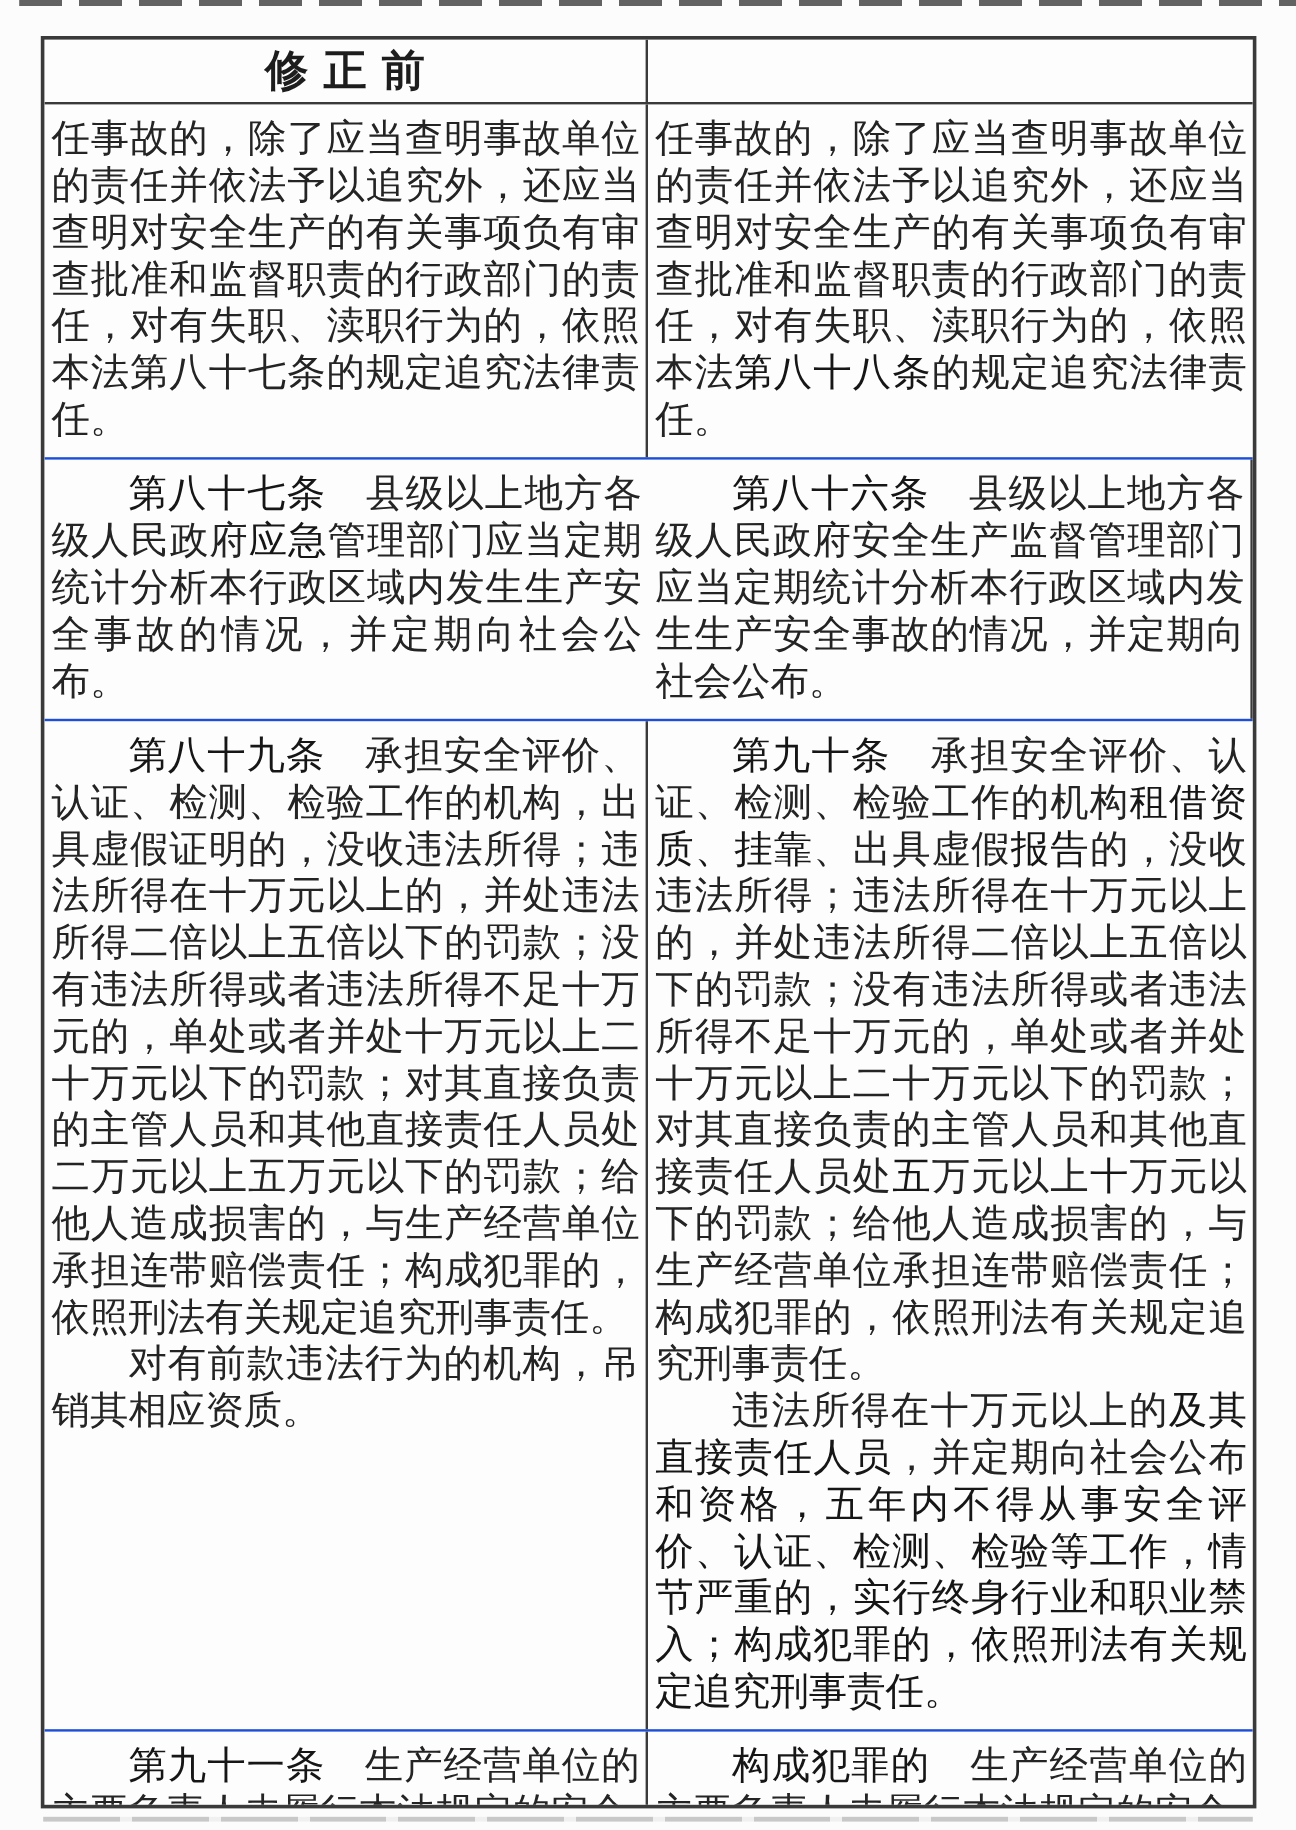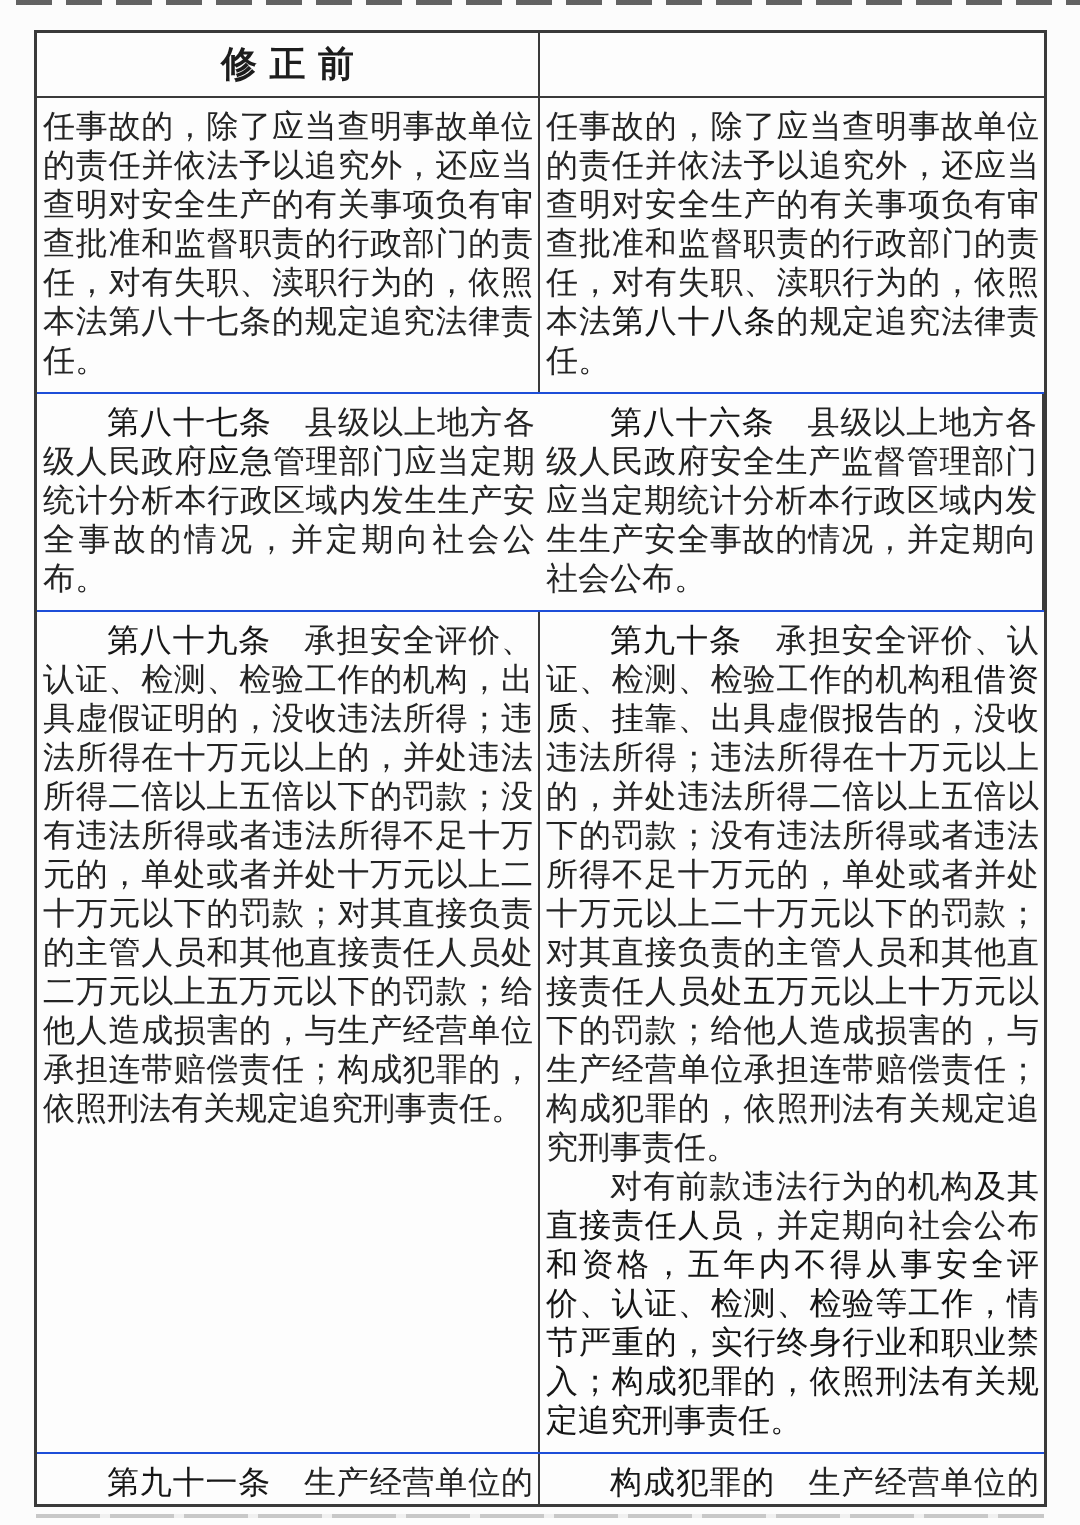--- a/index.html
+++ b/index.html
@@ -17,21 +17,21 @@
   
   .bottom-frag{
     position:absolute;top:1514px;left:36px;width:1008px;height:4px;
     background:repeating-linear-gradient(90deg,#c8c8c8 0 64px,#f0f0f0 64px 74px);
   }
   .tbl{
     position:absolute;left:34px;top:30px;width:1013px;height:1477px;
     box-sizing:border-box;border:3px solid #3a3a3a;background:#fdfdfd;
     overflow:hidden;
   }
-  .hdr{display:grid;grid-template-columns:503px 1fr;height:65px;box-sizing:border-box;border-bottom:2px solid #3a3a3a;}
+  .hdr{display:grid;grid-template-columns:503px 1fr;height:54px;box-sizing:border-box;border-bottom:2px solid #3a3a3a;}
   .hc{
     display:flex;align-items:center;justify-content:center;
     font-family:"Liberation Sans","DejaVu Sans",sans-serif;font-weight:700;
     font-size:36px;letter-spacing:.35em;text-indent:.35em;color:#1d1d1d;
   }
   .hc-l{border-right:2px solid #3a3a3a;box-sizing:border-box;}
   .row{display:grid;grid-template-columns:503px 1fr;border-bottom:2px solid #1d4ed8;box-sizing:border-box;}
   .row:last-child{border-bottom:none;}
   .cell{padding:9px 5px 12px 6px;box-sizing:border-box;}
   .cl{border-right:2px solid #3a3a3a;}
@@ -65,24 +65,25 @@
         <div class="cell">
           <p class="para ind"><span class="b">第八十七条</span><span>　县级以上地方各级人民政府</span><span class="b">应急</span><span>管理部门应当定期统计分析本行政区域内发生生产安全事故的情况，并定期向社会公布。</span></p>
         </div>
         <div class="cell cl">
           <p class="para ind"><span class="b">第八十六条</span><span>　县级以上地方各级人民政府安全生产监督管理部门应当定期统计分析本行政区域内发生生产安全事故的情况，并定期向社会公布。</span></p>
         </div>
       </div>
       <div class="row">
         <div class="cell cl">
           <p class="para ind"><span class="b">第八十九条</span><span>　承担安全评价、认证、检测、检验工作的机构，出具虚假证明的，没收违法所得；违法所得在十万元以上的，并处违法所得二倍以上五倍以下的罚款；没有违法所得或者违法所得不足十万元的，单处或者并处十万元以上二十万元以下的罚款；对其直接负责的主管人员和其他直接责任人员处二万元以上五万元以下的罚款；给他人造成损害的，与生产经营单位承担连带赔偿责任；构成犯罪的，依照刑法有关规定追究刑事责任。</span></p>
+          <p class="para ind"><span>对有前款违法行为的机构，吊销其相应资质。</span></p>
         </div>
         <div class="cell">
           <p class="para ind"><span class="b">第九十条</span><span>　承担安全评价、认证、检测、检验工作的机构</span><span class="b">租借资质、挂靠</span><span>、出具虚假</span><span class="b">报告</span><span>的，没收违法所得；违法所得在十万元以上的，并处违法所得二倍以上五倍以下的罚款；没有违法所得或者违法所得不足十万元的，单处或者并处十万元以上二十万元以下的罚款；对其直接负责的主管人员和其他直接责任人员处</span><span class="b">五</span><span>万元以上</span><span class="b">十</span><span>万元以下的罚款；给他人造成损害的，与生产经营单位承担连带赔偿责任；构成犯罪的，依照刑法有关规定追究刑事责任。</span></p>
-          <p class="para ind"><span>对有前款违法行为的机构</span><span class="b">及其直接责任人员</span><span>，并定期向社会公布</span><span class="b">和资格，五年内不得从事安全评价、认证、检测、检验等工作，情节严重的，实行终身行业和职业禁入；构成犯罪的，依照刑法有关规定追究刑事责任。</span></p>
+          <p class="para ind"><span>违法所得在十万元以上的</span><span class="b">及其直接责任人员</span><span>，并定期向社会公布</span><span class="b">和资格，五年内不得从事安全评价、认证、检测、检验等工作，情节严重的，实行终身行业和职业禁入；构成犯罪的，依照刑法有关规定追究刑事责任。</span></p>
         </div>
       </div>
       <div class="row">
         <div class="cell cl">
           <p class="para ind"><span class="b">第九十一条</span><span>　生产经营单位的主要负责人未履行本法规定的安全</span></p>
         </div>
         <div class="cell">
           <p class="para ind"><span class="b">构成犯罪的</span><span>　生产经营单位的主要负责人未履行本法规定的安全</span></p>
         </div>
       </div>

